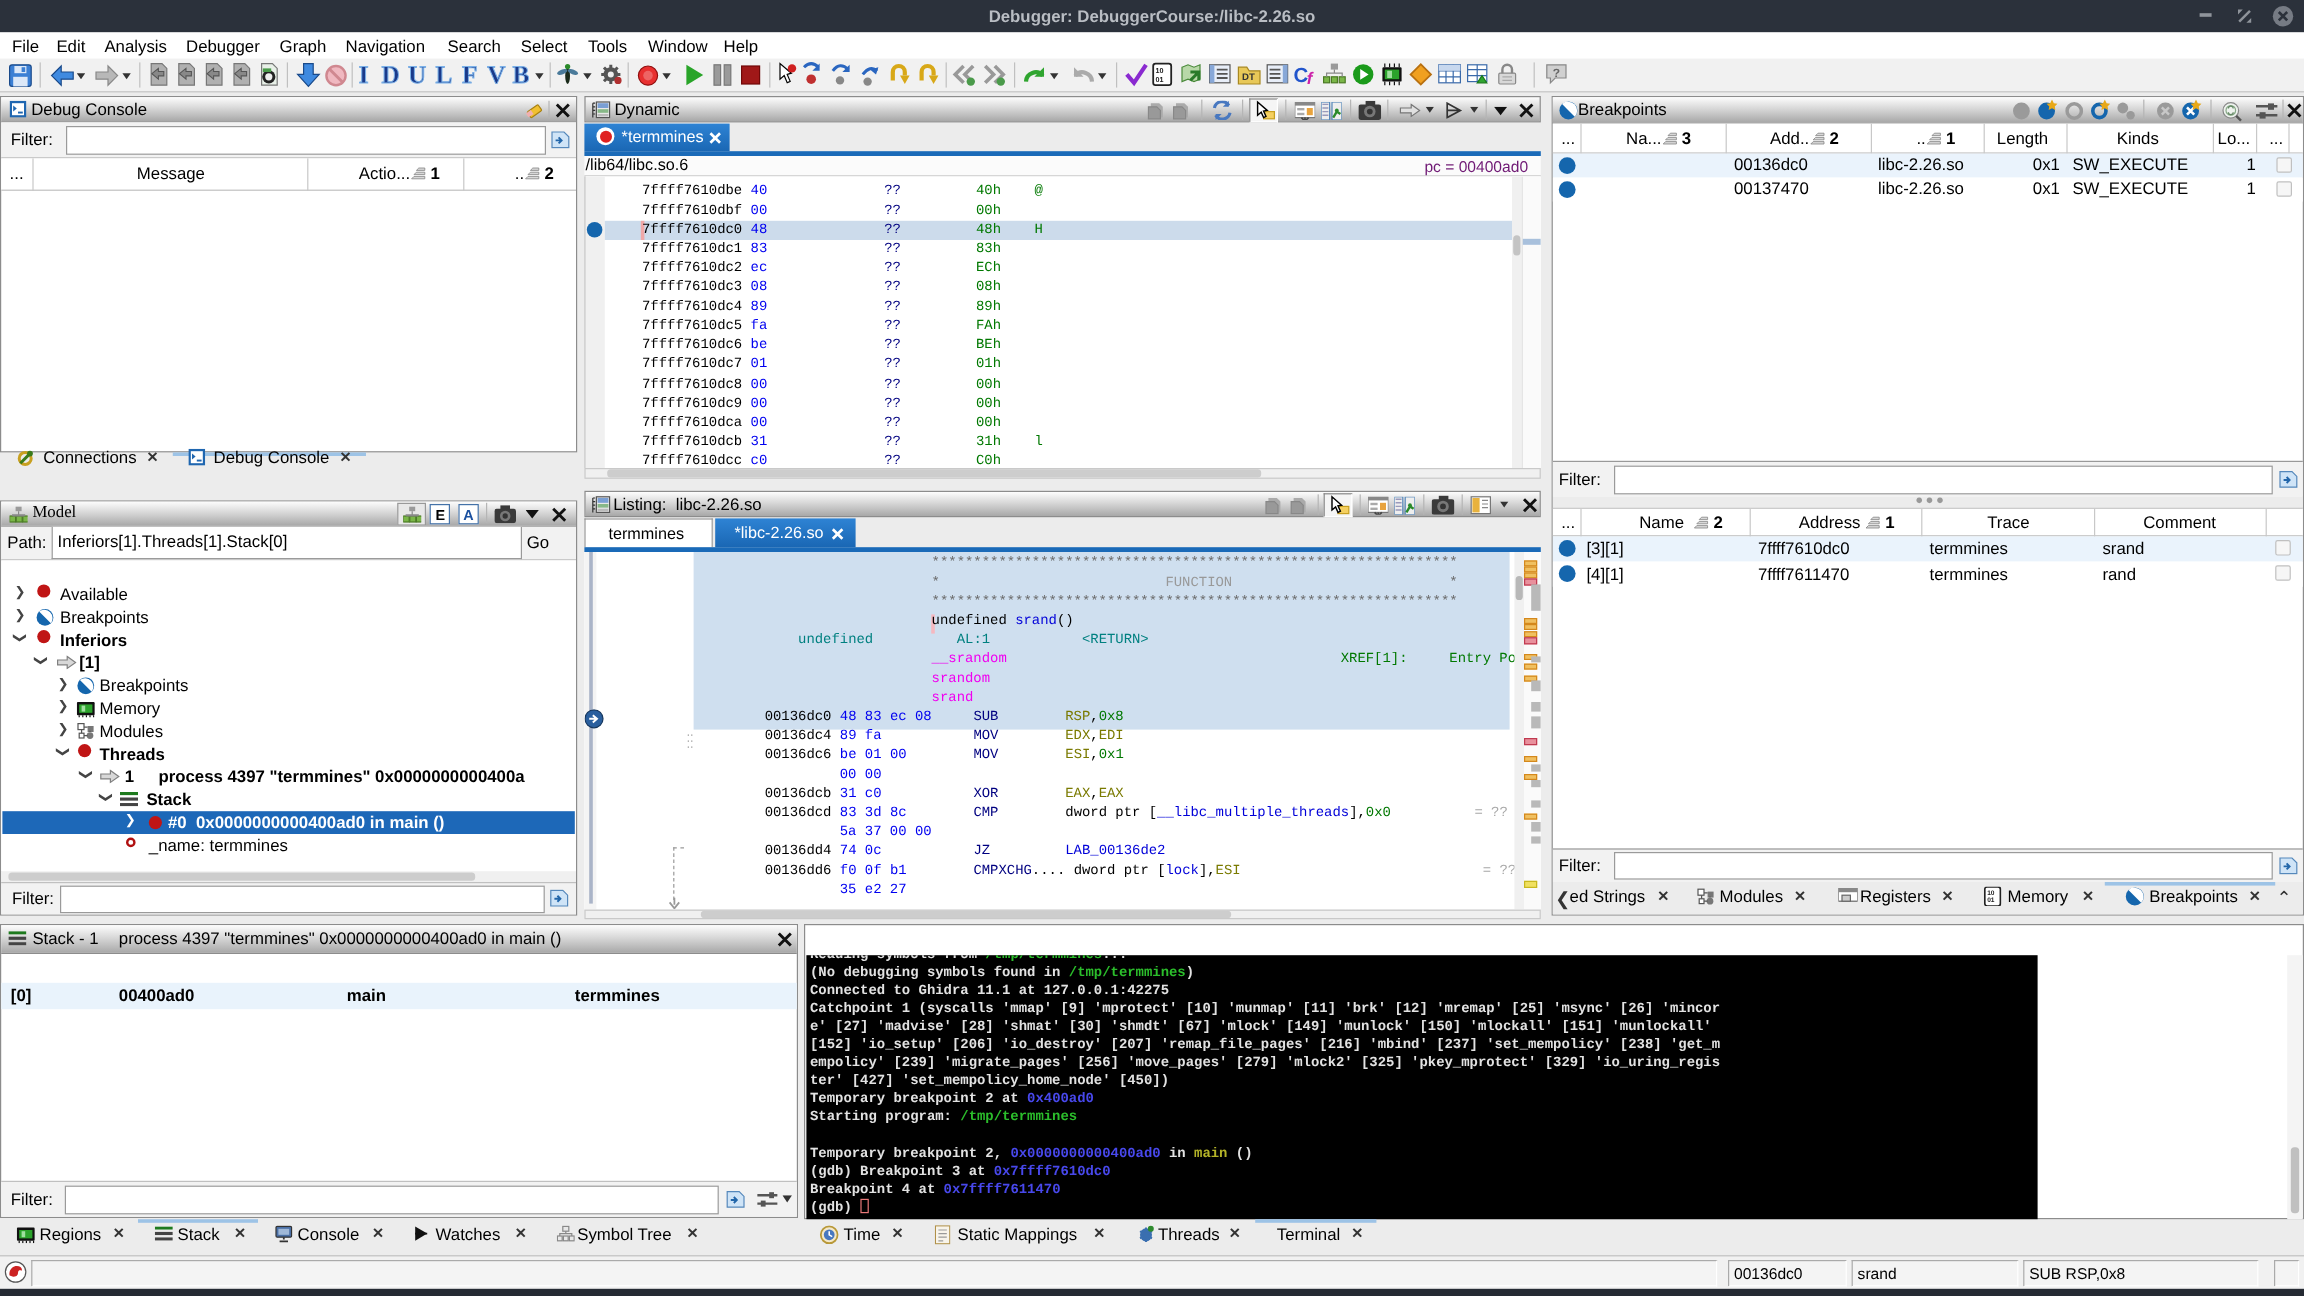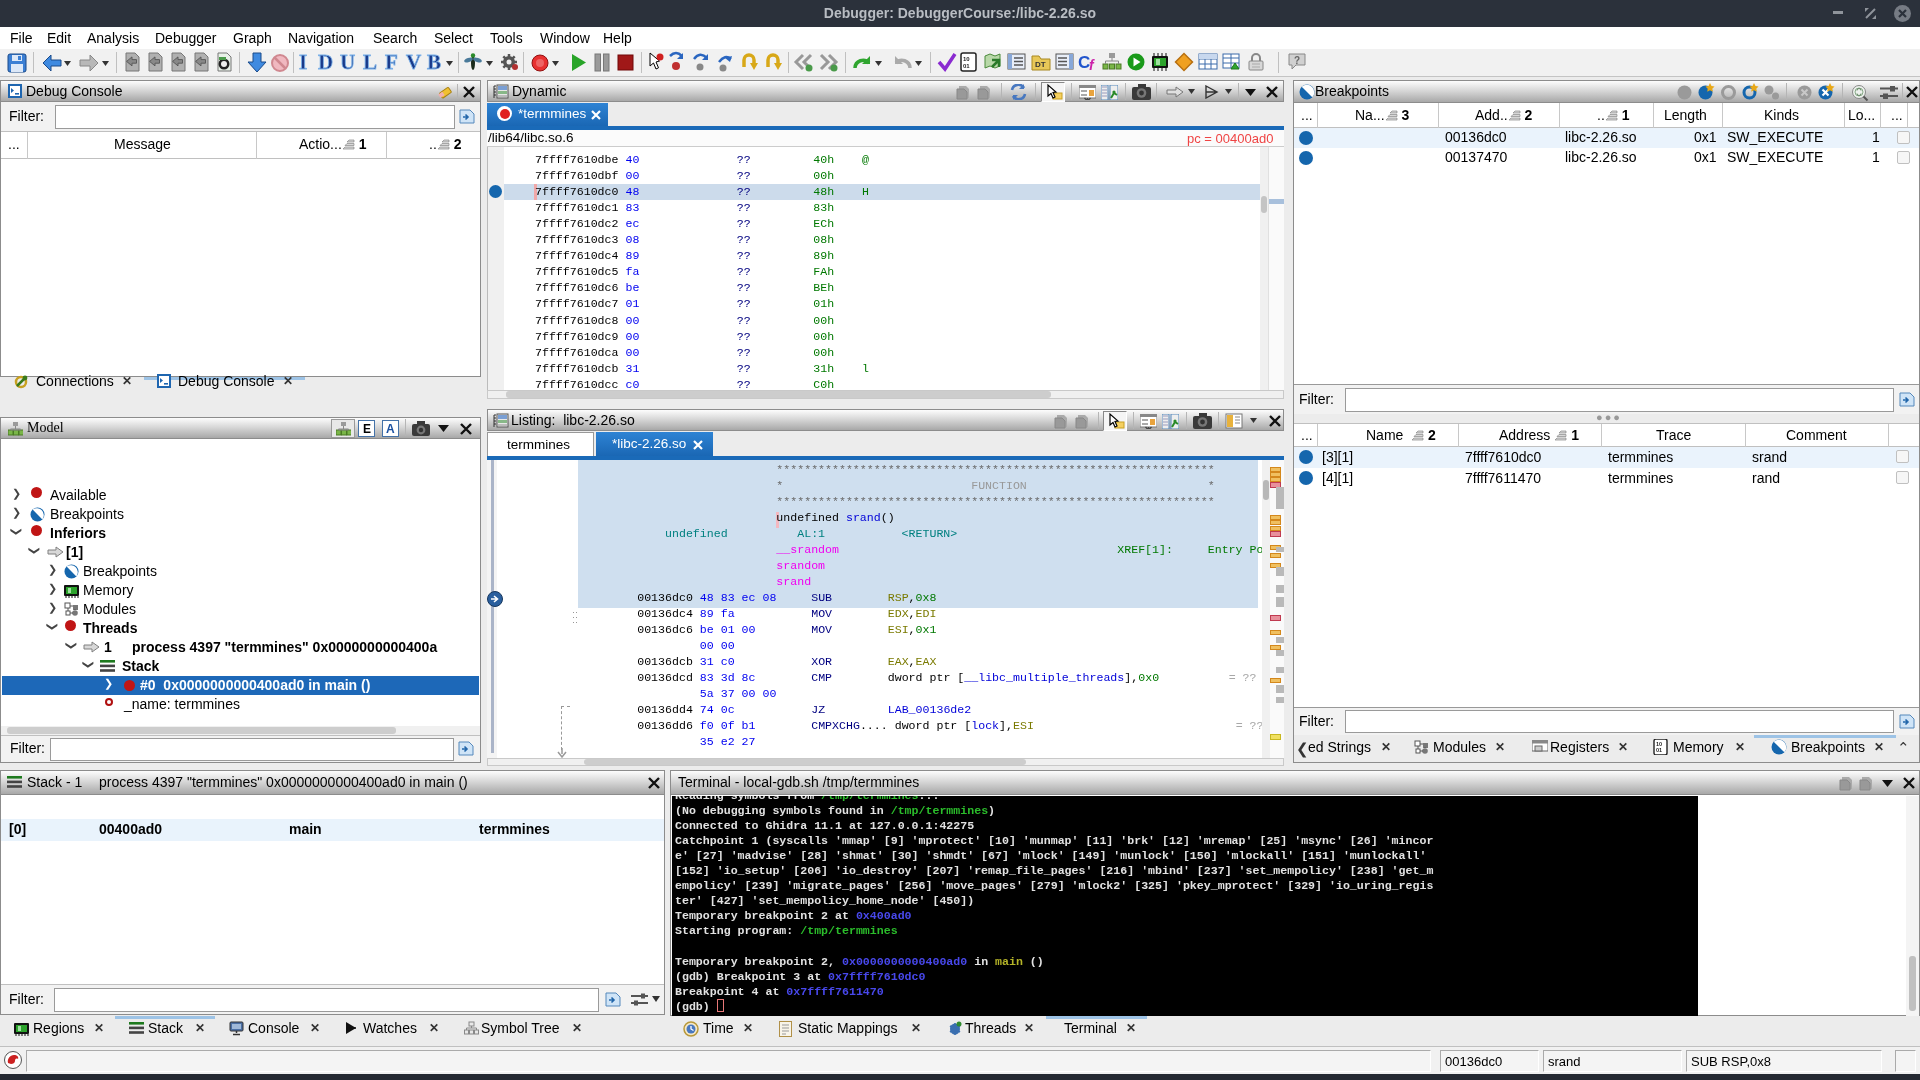--- a/index.html
+++ b/index.html
@@ -375,20 +375,27 @@
         <circle cx="9" cy="9" r="4.4" fill="#777"></circle>
         <circle cx="9" cy="9" r="2.2" fill="#333"></circle>
       </svg>
     <svg class="abs" style="left:437px;top:7px" width="12" height="8">
         <path d="M0 0 h11 l-5.5 7z" fill="#111"></path>
       </svg>
     <svg class="abs" style="left:458px;top:4px" width="14" height="14">
         <path d="M2 2 L12 12 M12 2 L2 12" stroke="#111" stroke-width="2.4"></path>
       </svg>
   </div>
+  <div class="abs" style="left:0;top:21px;width:479px;height:28px;background:#f2f2f2;border-bottom:1px solid #c0c0c0;">
+    <span class="flab" style="left:5px;top:5px;">Path:</span>
+    <div class="inp" style="left:42px;top:0px;width:392px;height:27px;border-top:none;">
+        <span style="position:absolute;left:4px;top:4px;font-size:14px;">Inferiors[1].Threads[1].Stack[0]</span>
+      </div>
+    <span class="abs" style="left:438px;top:5px;font-size:14px;">Go</span>
+  </div>
   <div class="abs" id="modeltree" style="left:0;top:49px;width:479px;height:259px;background:#fff;overflow:hidden;font-size:14px;">
     <div class="abs trow" style="top:19px;">
         <span class="chev">❯</span>
         <span class="reddot" style="left:30px;"></span>
         <span class="abs" style="left:49px;">Available</span>
       </div>
     <div class="abs trow" style="top:38px;">
         <span class="chev">❯</span>
         <svg class="bpico abs" style="left:29px;top:2px" width="15" height="15">
           <circle cx="7.5" cy="7.5" r="7" fill="#1566ad"></circle>
@@ -639,21 +646,21 @@
     <span class="abs" style="left:10px;top:3px;width:15px;height:15px;border-radius:50%;background:#fff;"></span>
     <span class="abs" style="left:12.5px;top:5.5px;width:10px;height:10px;border-radius:50%;background:#e02020;"></span>
     <span class="abs" style="left:31px;top:3px;font-size:13.5px;">*termmines</span>
     <svg class="abs" style="left:103px;top:6px" width="12" height="12">
         <path d="M2 2 L10 10 M10 2 L2 10" stroke="#fff" stroke-width="2.2"></path>
       </svg>
   </div>
   <div class="abs" style="left:0;top:46px;width:797px;height:4px;background:#1a6ab8;"></div>
   <div class="abs" style="left:0;top:50px;width:797px;height:17px;background:#fbfbfb;border-bottom:1px solid #ccc;">
     <span class="abs" style="left:1px;top:0px;font-size:13.5px;">/lib64/libc.so.6</span>
-    <span class="abs" style="left:700px;top:1px;font-size:13px;color:#ef4444;">pc = 00400ad0</span>
+    <span class="abs" style="left:700px;top:1px;font-size:13px;color:#701a75;">pc = 00400ad0</span>
   </div>
   <div class="abs" style="left:0;top:67px;width:797px;height:243px;background:#fff;overflow:hidden;border-left:1px solid #bbb;">
     <div class="abs" style="left:0;top:0;width:16px;height:243px;background:#f0f0f0;"></div>
     <div class="abs" style="left:16px;top:37px;width:756px;height:16px;background:#ccdbeb;"></div>
     <div class="abs" style="left:46px;top:37px;width:2.5px;height:16px;background:#f0a8a8;"></div>
     <div class="abs" style="left:1px;top:38px;width:13px;height:13px;border-radius:50%;background:#1566ad;"></div>
     <pre class="mono abs" id="hexpre" style="left:47px;top:-11px;font-size:11.6px;line-height:16.05px;"><i class="ha">7ffff7610dbd</i> <i class="hb">21</i>              <i class="hq">??</i>         <i class="hv">21h</i>    <i class="hc">!</i>
 <i class="ha">7ffff7610dbe</i> <i class="hb">40</i>              <i class="hq">??</i>         <i class="hv">40h</i>    <i class="hc">@</i>
 <i class="ha">7ffff7610dbf</i> <i class="hb">00</i>              <i class="hq">??</i>         <i class="hv">00h</i>
 <i class="ha">7ffff7610dc0</i> <i class="hb">48</i>              <i class="hq">??</i>         <i class="hv">48h</i>    <i class="hc">H</i>
@@ -995,37 +1002,20 @@
         <circle cx="8" cy="8" r="7.5" fill="#1566ad"></circle>
         <path d="M2.7 2.7 A7.5 7.5 0 0 1 13.3 13.3 Z" fill="#fff"></path>
       </svg>
     <span class="abs" style="left:497px;top:4px;">Breakpoints</span>
       <span class="abs tabx" style="left:580px;top:5px;">✕</span>
     <span class="abs" style="left:603px;top:4px;font-size:15px;color:#333;">⌃</span>
   </div>
 </div>
 
 <div class="panel" id="terminal" style="left:670px;top:770px;width:1250px;height:246px;">
-  <div class="abs" style="left:0;top:0;width:1248px;height:24px;background:linear-gradient(180deg,#fdfdfd,#d8d8d8 45%,#a8a8a8);border-bottom:1px solid #8c8c8c;">
-    <span class="t" style="left:7px;top:3px;">Terminal - local-gdb.sh /tmp/termmines</span>
-    <svg class="abs" style="left:1168px;top:5px" width="15" height="15">
-        <path d="M3 1 h7 l3 3 v9 h-10z" fill="#aaa"></path>
-        <path d="M1 4 h7 l3 3 v7 h-10z" fill="#999" stroke="#888"></path>
-      </svg>
-    <svg class="abs" style="left:1188px;top:5px" width="15" height="15">
-        <path d="M3 1 h7 l3 3 v9 h-10z" fill="#aaa"></path>
-        <path d="M1 4 h7 l3 3 v7 h-10z" fill="#999" stroke="#888"></path>
-      </svg>
-    <svg class="abs" style="left:1211px;top:9px" width="12" height="8">
-        <path d="M0 0 h11 l-5.5 7z" fill="#111"></path>
-      </svg>
-    <svg class="abs" style="left:1231px;top:5px" width="14" height="14">
-        <path d="M2 2 L12 12 M12 2 L2 12" stroke="#111" stroke-width="2.4"></path>
-      </svg>
-  </div>
   <div class="abs" style="left:1px;top:25px;width:1026px;height:220px;background:#000;overflow:hidden;">
     <pre class="mono abs" style="left:3px;top:-8px;font-size:11.6px;line-height:15.05px;font-weight:bold;"><i class="term-w">Reading symbols from </i><i class="term-g">/tmp/termmines</i><i class="term-w">...</i>
 <i class="term-w">(No debugging symbols found in </i><i class="term-g">/tmp/termmines</i><i class="term-w">)</i>
 <i class="term-w">Connected to Ghidra 11.1 at 127.0.0.1:42275</i>
 <i class="term-w">Catchpoint 1 (syscalls 'mmap' [9] 'mprotect' [10] 'munmap' [11] 'brk' [12] 'mremap' [25] 'msync' [26] 'mincor</i>
 <i class="term-w">e' [27] 'madvise' [28] 'shmat' [30] 'shmdt' [67] 'mlock' [149] 'munlock' [150] 'mlockall' [151] 'munlockall'</i>
 <i class="term-w">[152] 'io_setup' [206] 'io_destroy' [207] 'remap_file_pages' [216] 'mbind' [237] 'set_mempolicy' [238] 'get_m</i>
 <i class="term-w">empolicy' [239] 'migrate_pages' [256] 'move_pages' [279] 'mlock2' [325] 'pkey_mprotect' [329] 'io_uring_regis</i>
 <i class="term-w">ter' [427] 'set_mempolicy_home_node' [450])</i>
 <i class="term-w">Temporary breakpoint 2 at </i><i class="term-b">0x400ad0</i>

